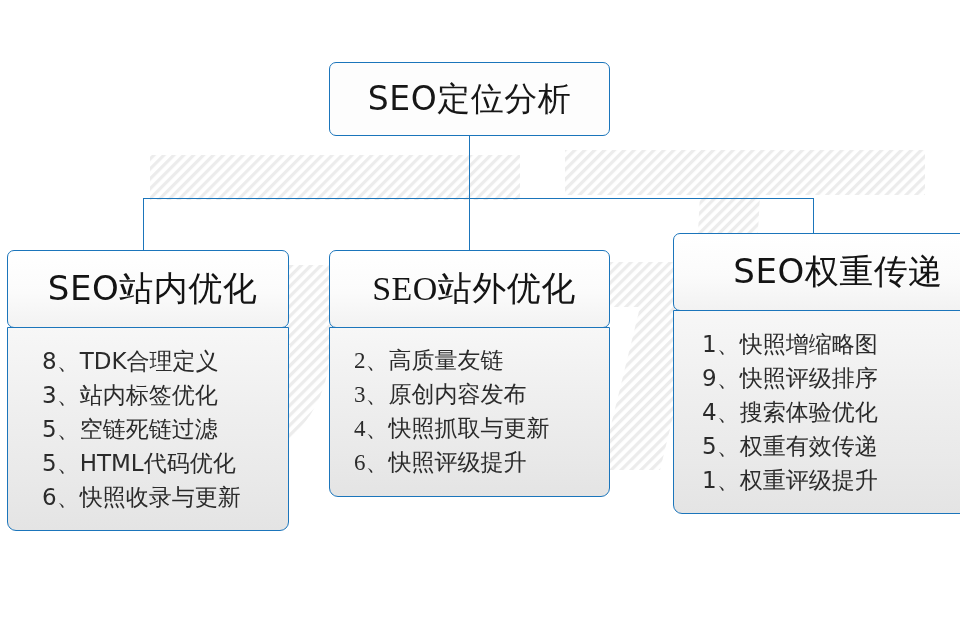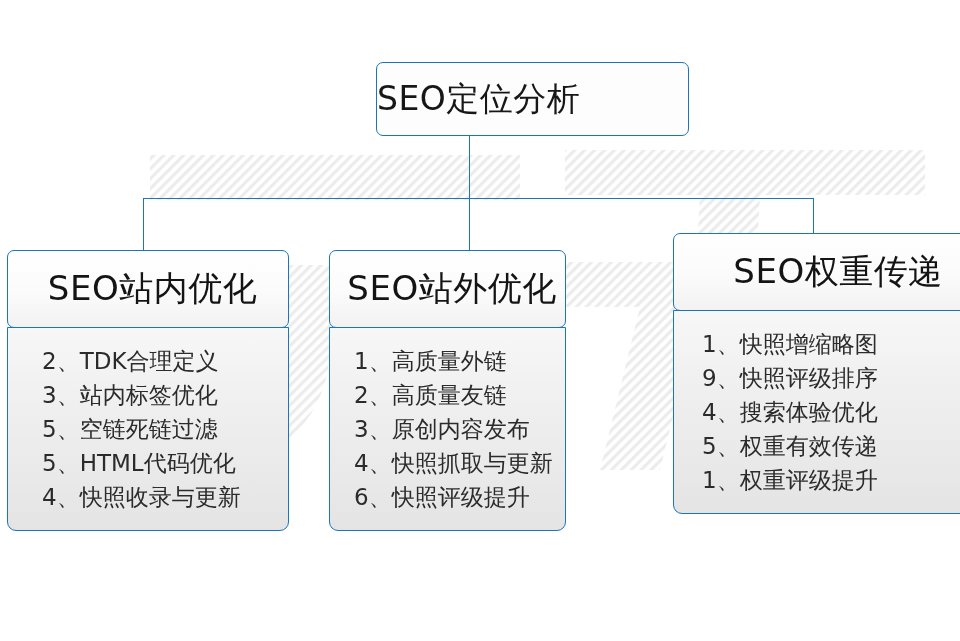--- a/index.html
+++ b/index.html
@@ -38,30 +38,30 @@
     height: 641px;
     z-index: 1;
     pointer-events: none;
   }
 
   
   .root-box {
     position: absolute;
     left: 329px;
     top: 62px;
-    width: 313px;
+    width: 281px;
     height: 74px;
     box-sizing: border-box;
     border: 1.5px solid #1b75bb;
     border-radius: 7px;
     background: #fdfdfd;
     display: flex;
     align-items: center;
+    justify-content: center;
     z-index: 3;
-    margin-left: 47px;
   }
   .root-title {
     font-size: 33px;
     color: #171717;
     letter-spacing: 0.5px;
     white-space: nowrap;
   }
 
   
   .column {
@@ -98,21 +98,21 @@
     color: #2b2b2b;
     line-height: 34px;
     white-space: nowrap;
     padding-left: 34px;
   }
   .col-body.center .col-item { padding-left: 24px; }
   .col-body.right  .col-item { padding-left: 28px; }
 
   
   #col-left   { left: 7px;   top: 250px; width: 282px; }
-  #col-center { left: 329px; top: 250px; width: 237px; }
+  #col-center { left: 329px; top: 250px; width: 281px; font-family: Liberation Serif, serif; }
   #col-right  { left: 673px; top: 233px; width: 321px; }
 </style>
 </head>
 <body>
 
 <div class="canvas">
 
   <svg class="watermark" viewBox="0 0 960 641" xmlns="http://www.w3.org/2000/svg">
     <defs>
       <pattern id="hatch" width="7" height="7" patternUnits="userSpaceOnUse" patternTransform="rotate(45)">
@@ -157,34 +157,33 @@
 
   <div class="root-box">
     <div class="root-title">SEO定位分析</div>
   </div>
 
   <div class="column" id="col-left">
     <div class="col-head">
       <div class="col-head-title">SEO站内优化</div>
     </div>
     <div class="col-body left">
-      <div class="col-item">2、TDK合理定义</div>
+      <div class="col-item">8、TDK合理定义</div>
       <div class="col-item">3、站内标签优化</div>
       <div class="col-item">5、空链死链过滤</div>
       <div class="col-item">5、HTML代码优化</div>
-      <div class="col-item">4、快照收录与更新</div>
+      <div class="col-item">6、快照收录与更新</div>
     </div>
   </div>
 
   <div class="column" id="col-center">
     <div class="col-head">
       <div class="col-head-title">SEO站外优化</div>
     </div>
     <div class="col-body center">
-      <div class="col-item">1、高质量外链</div>
       <div class="col-item">2、高质量友链</div>
       <div class="col-item">3、原创内容发布</div>
       <div class="col-item">4、快照抓取与更新</div>
       <div class="col-item">6、快照评级提升</div>
     </div>
   </div>
 
   <div class="column" id="col-right">
     <div class="col-head">
       <div class="col-head-title">SEO权重传递</div>

